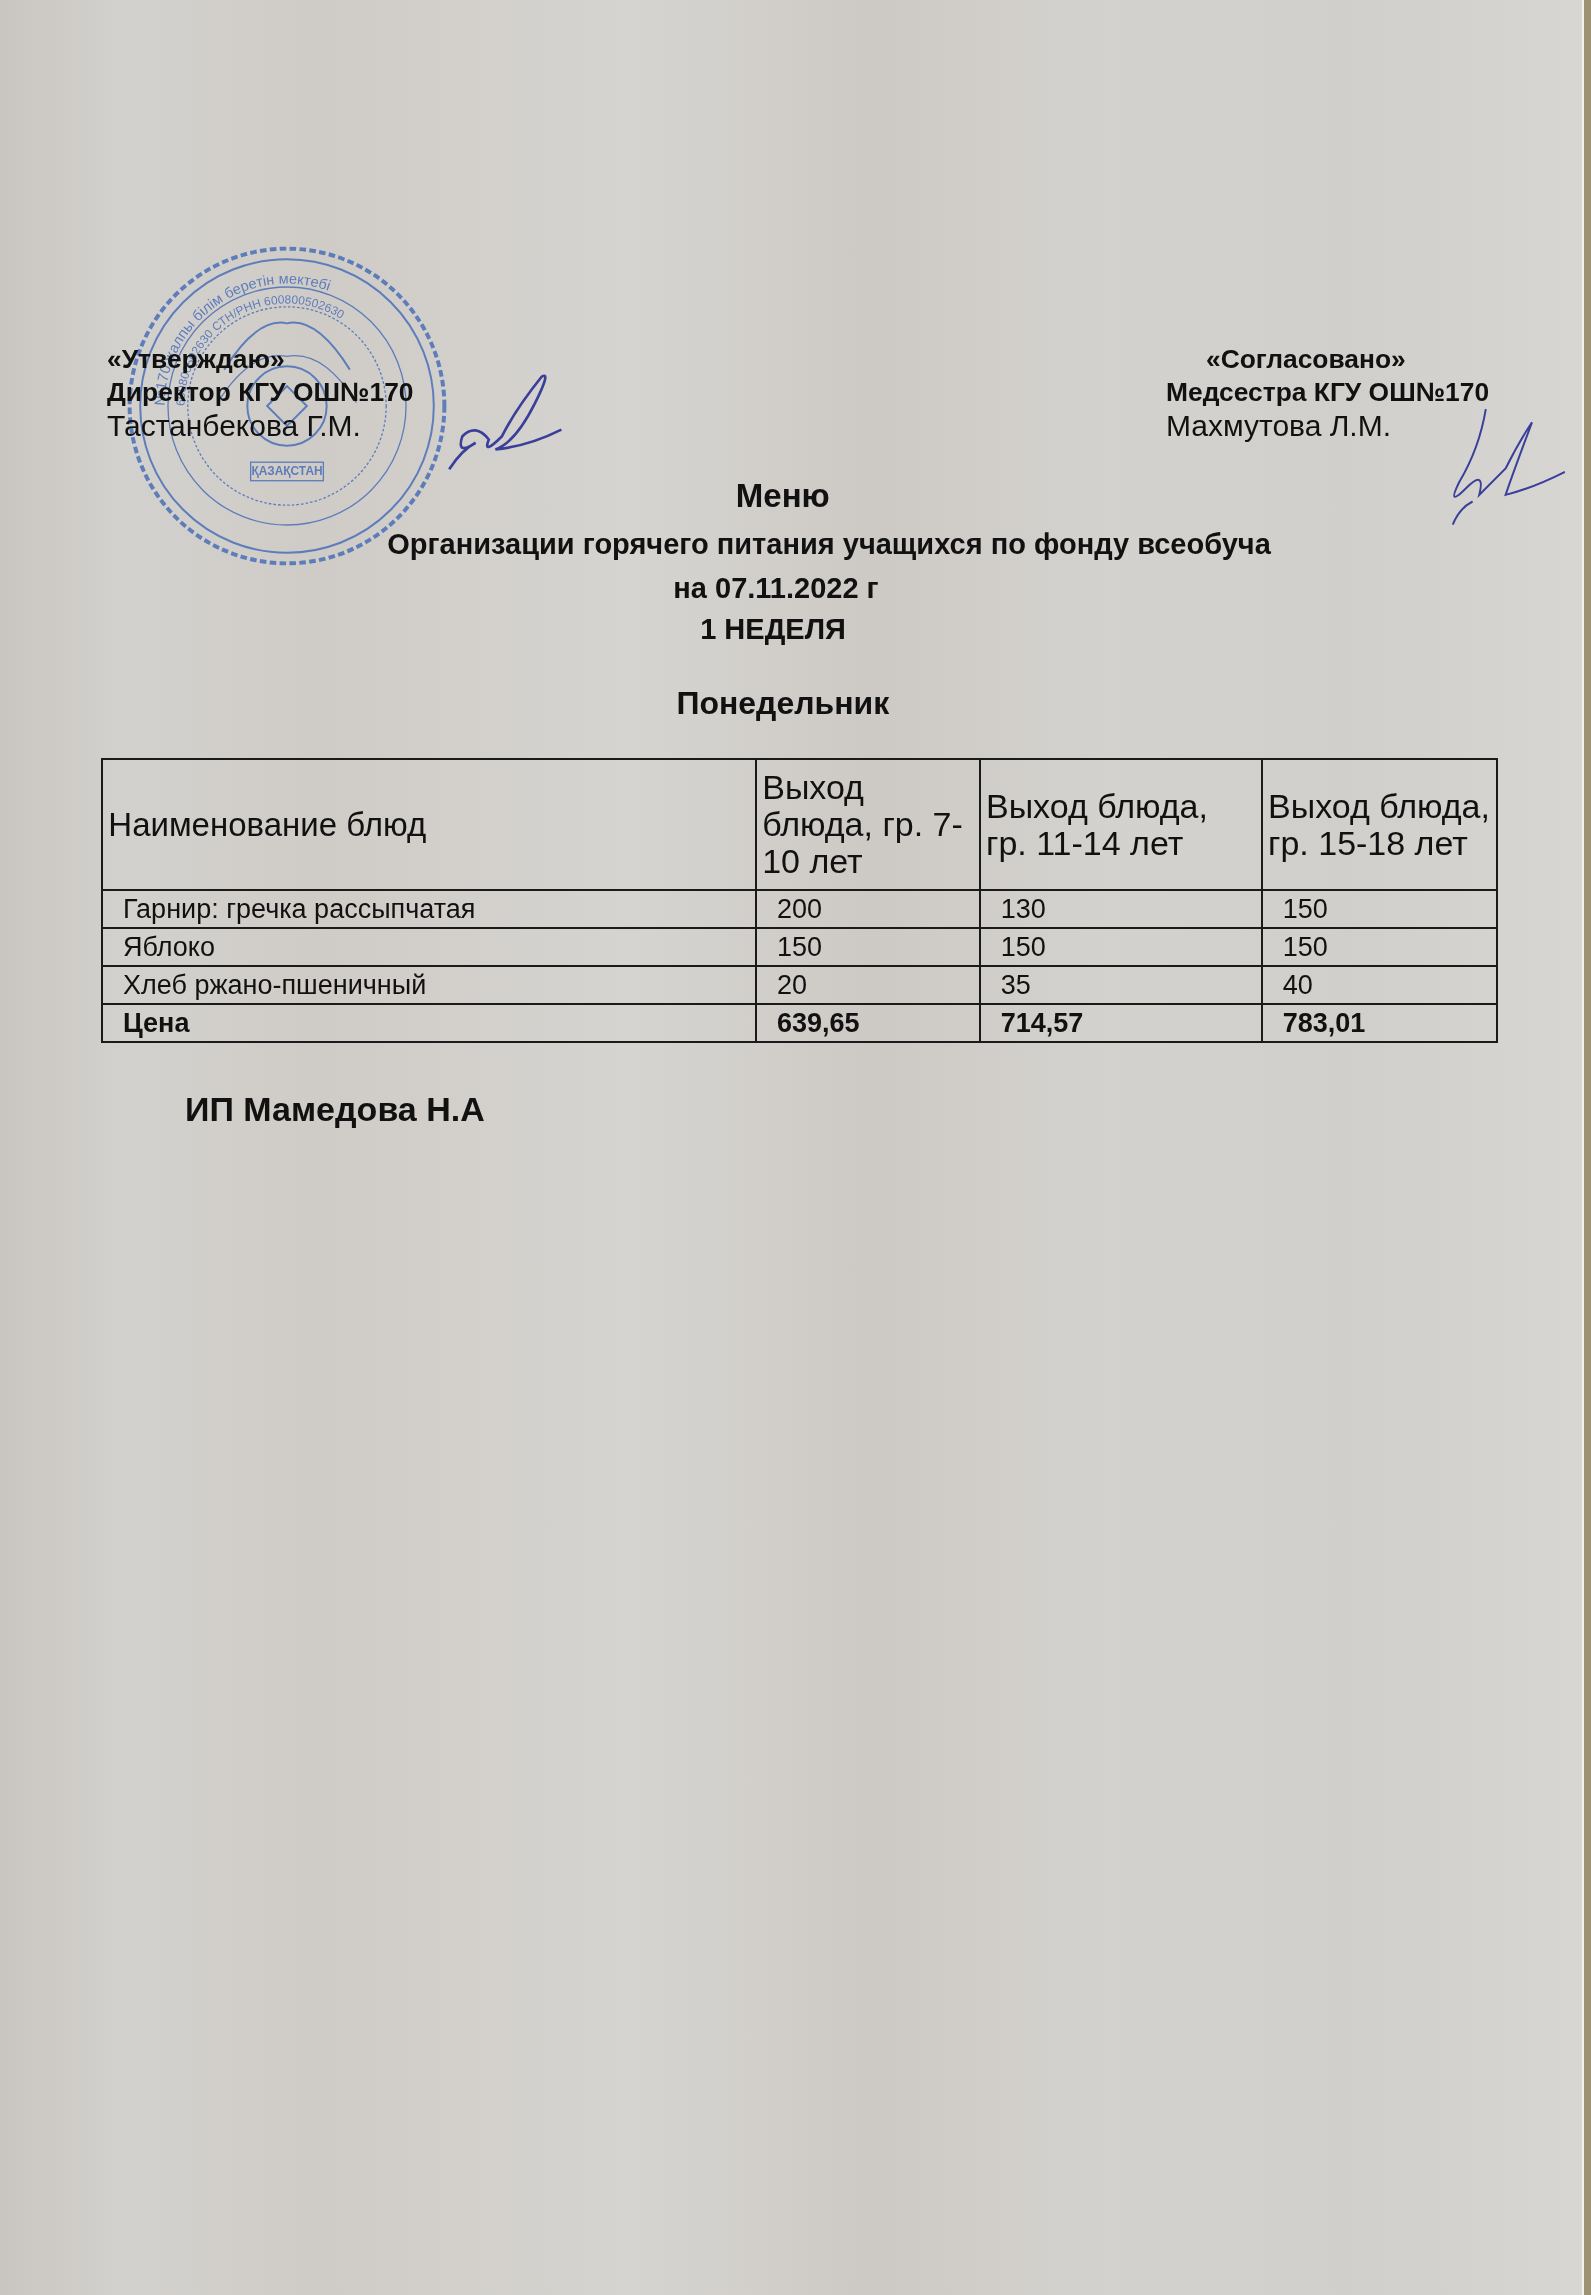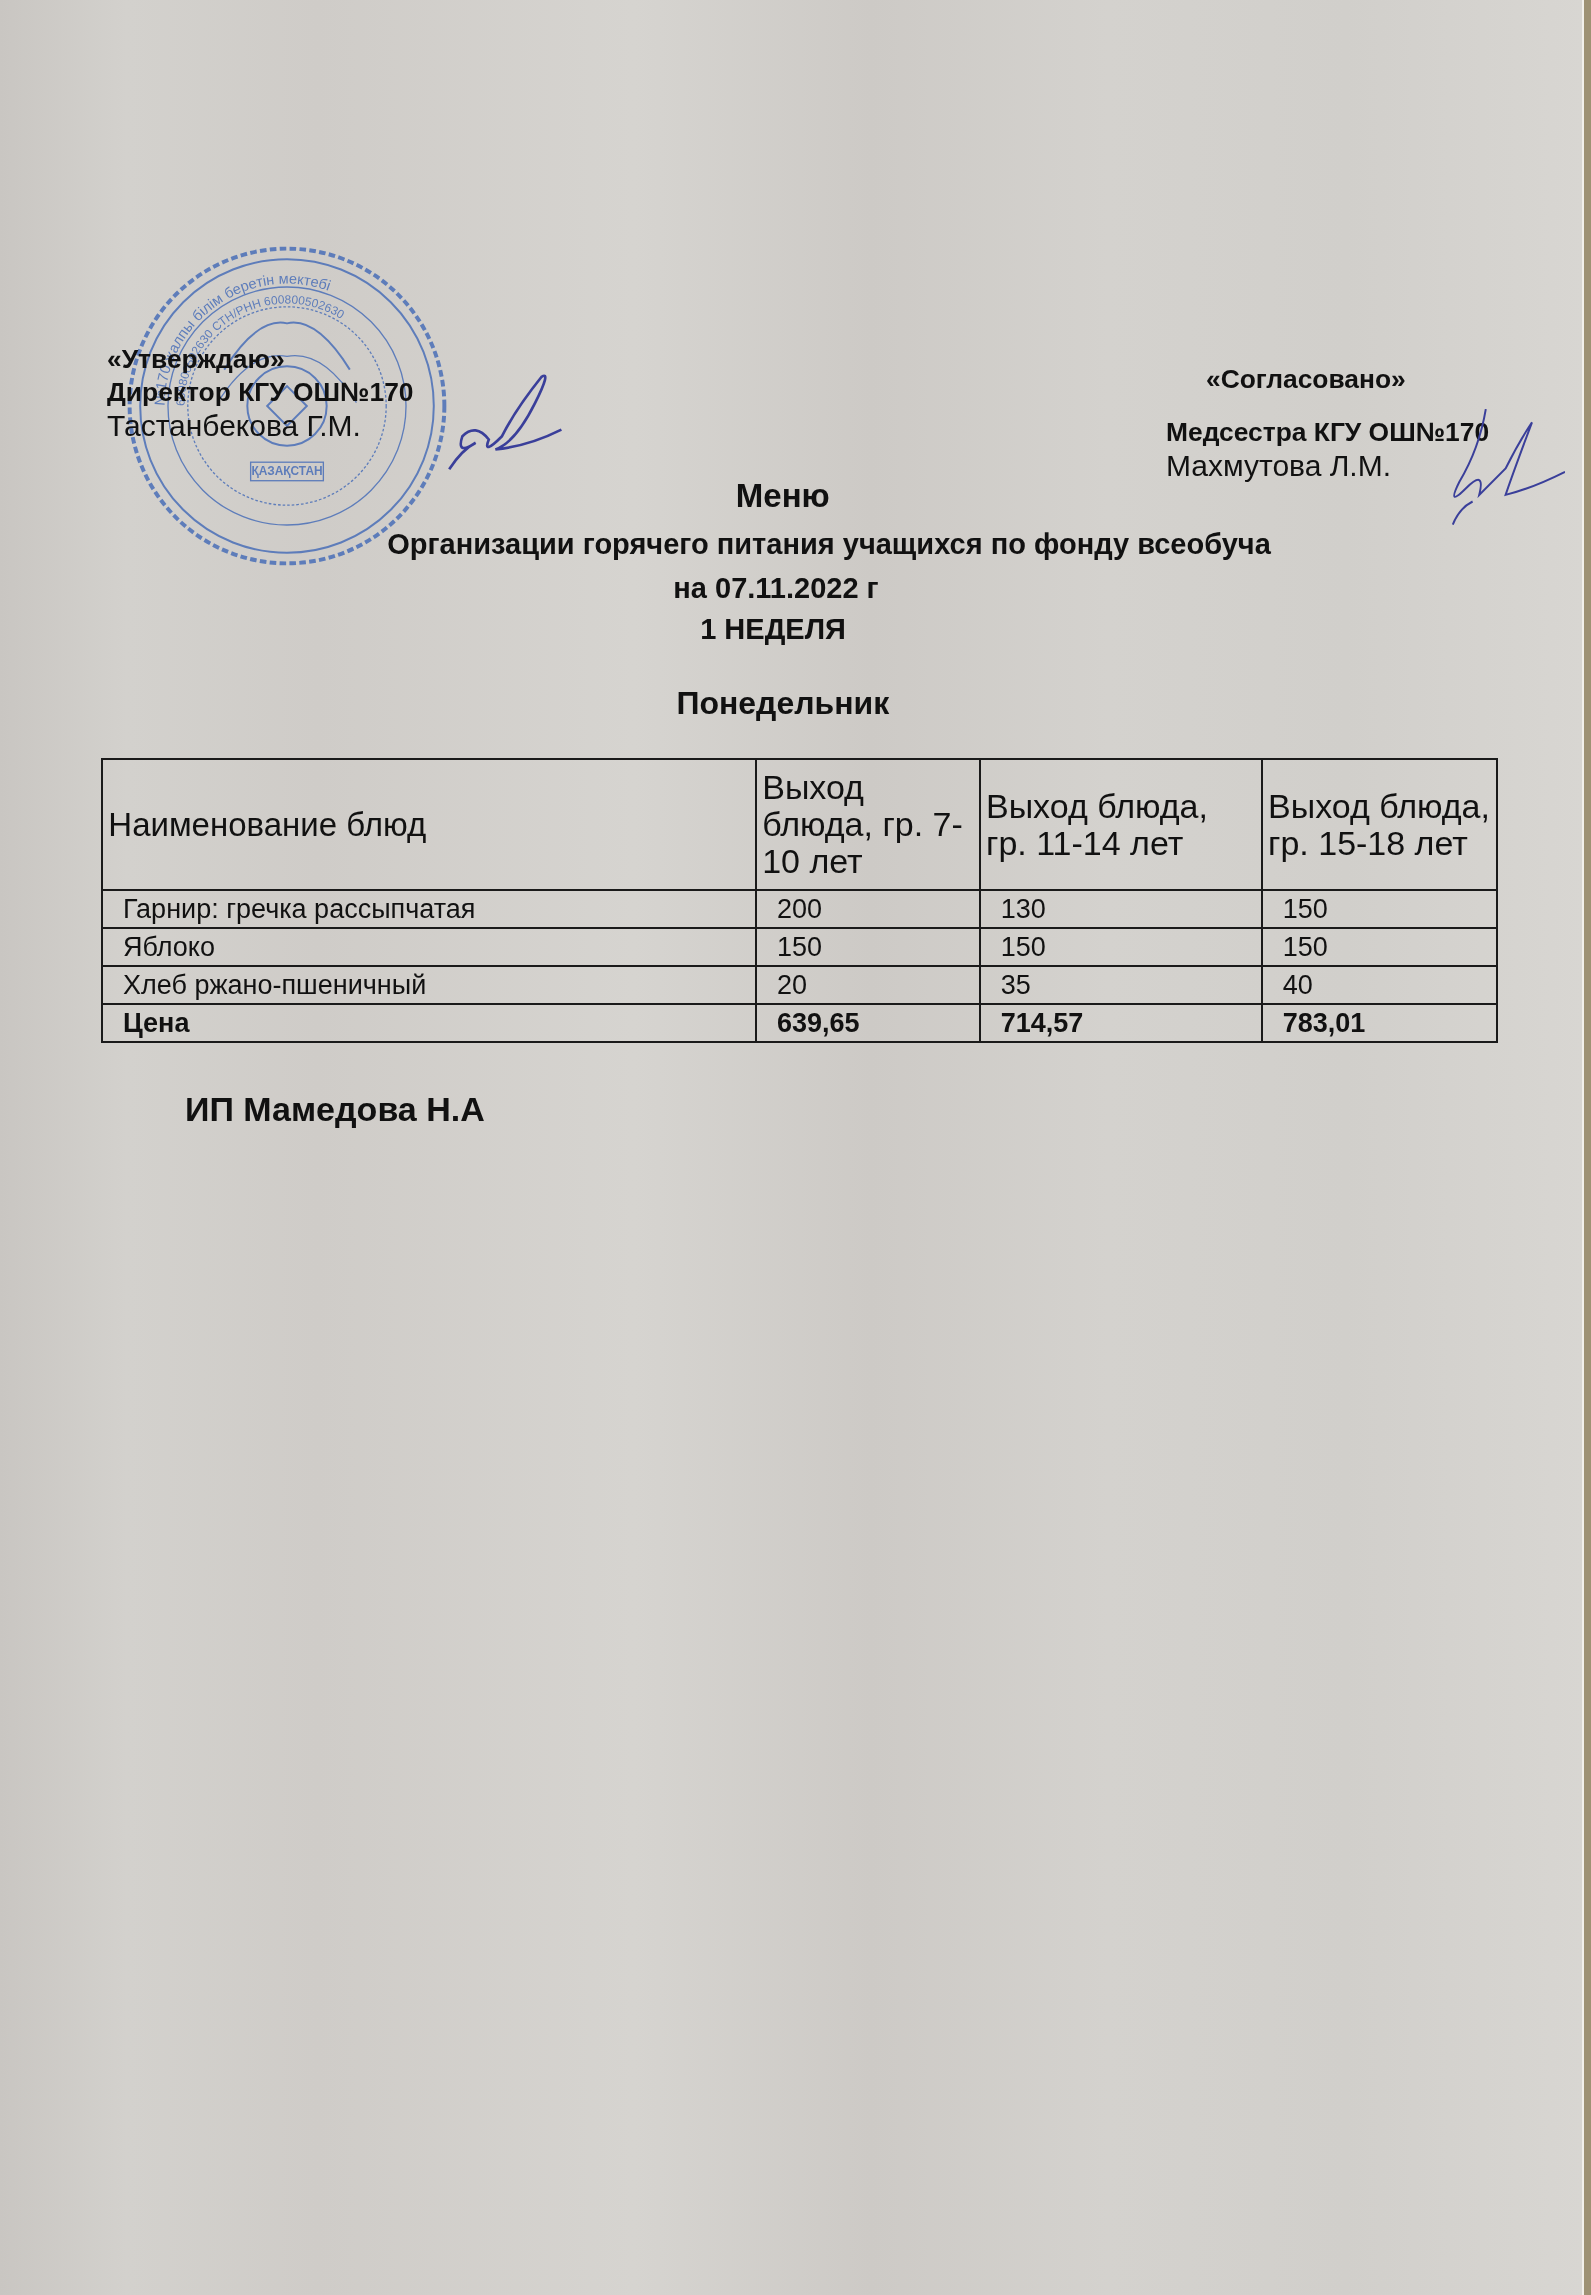--- a/index.html
+++ b/index.html
@@ -18,21 +18,21 @@
       background:#9e9274;
     }
     .edge-right-line {
       position:absolute; right:8px; top:0; width:2px; height:2295px; background:#f2f0ea;
     }
     .abs { position:absolute; white-space:nowrap; }
     .approve { left:107px; top:343px; font-size:26.4px; line-height:33px; }
     .approve .b { font-weight:bold; }
     .approve .name { font-size:30px; }
     .agree { left:1166px; top:343px; font-size:26.4px; line-height:33px; }
-    .agree .b { font-weight:bold;margin-top:20px; }
+    .agree .b { font-weight:bold; }
     .agree .name { font-size:30px; }
     .agree .l1 { padding-left:40px; }
     .center { left:0; width:1592px; text-align:center; font-weight:bold; }
     .t-menu { top:477px; font-size:33px; left:-13.2px; }
     .t-org { top:528px; font-size:29px; left:33px; }
     .t-date { top:572px; font-size:29px; left:-20px; }
     .t-week { top:613px; font-size:29px; left:-23px; }
     .t-day { top:685px; font-size:32px; left:-13.2px; }
     table.menu {
       position:absolute; left:101px; top:758px; width:1397px;

